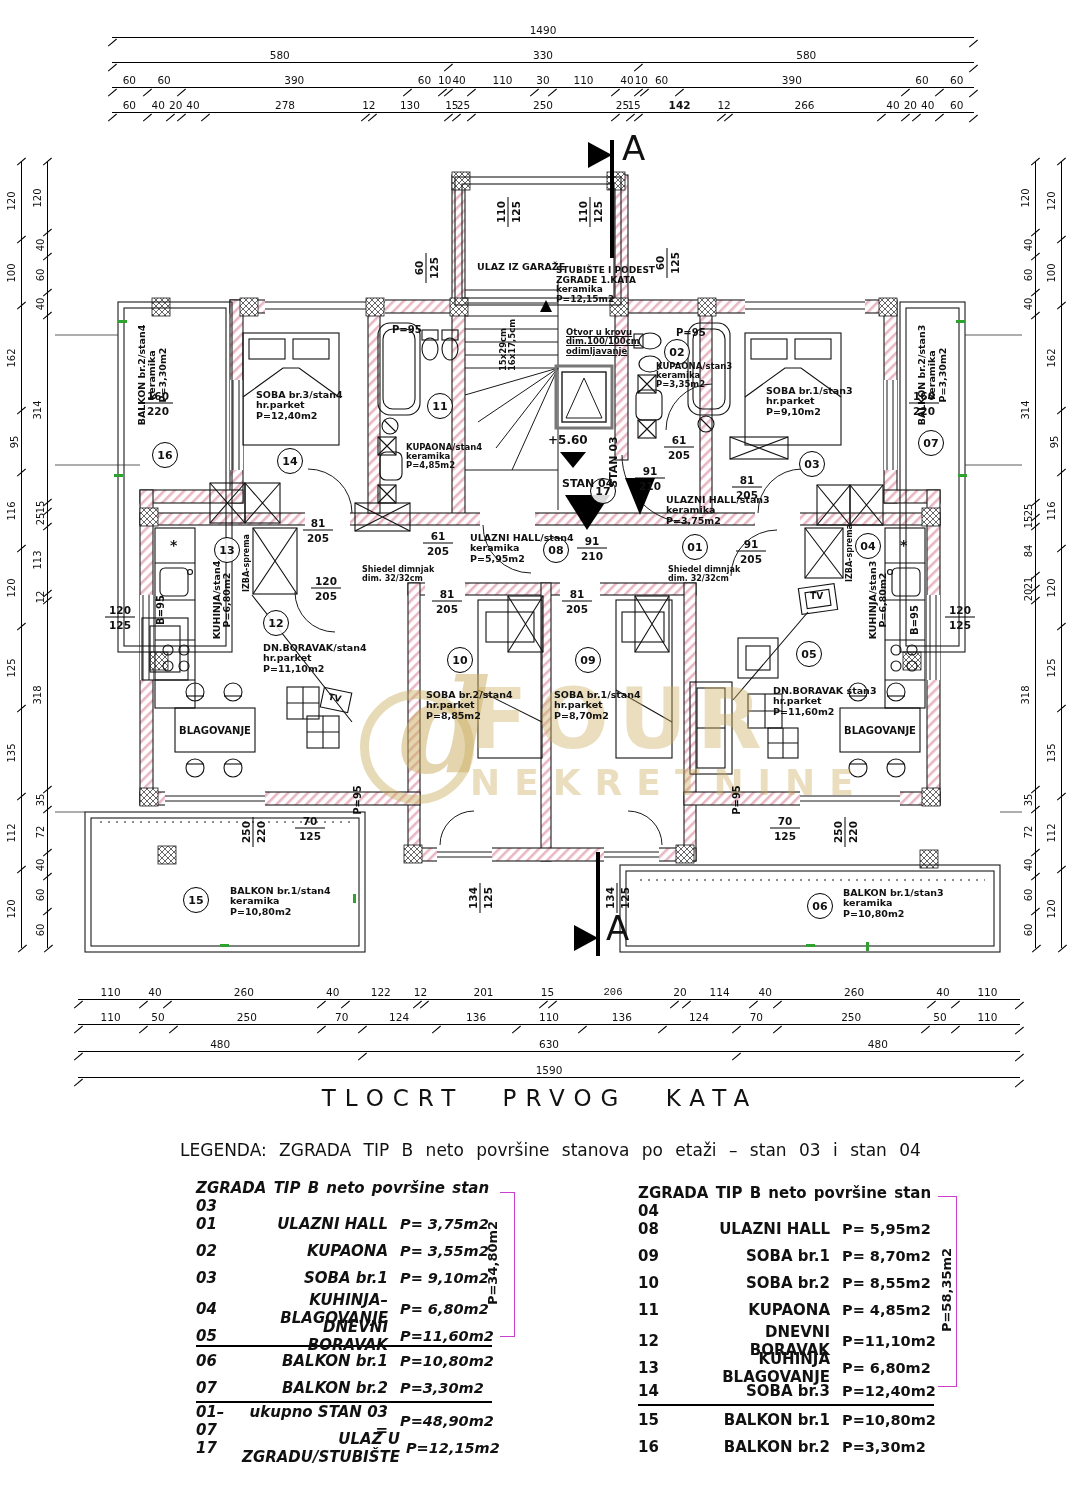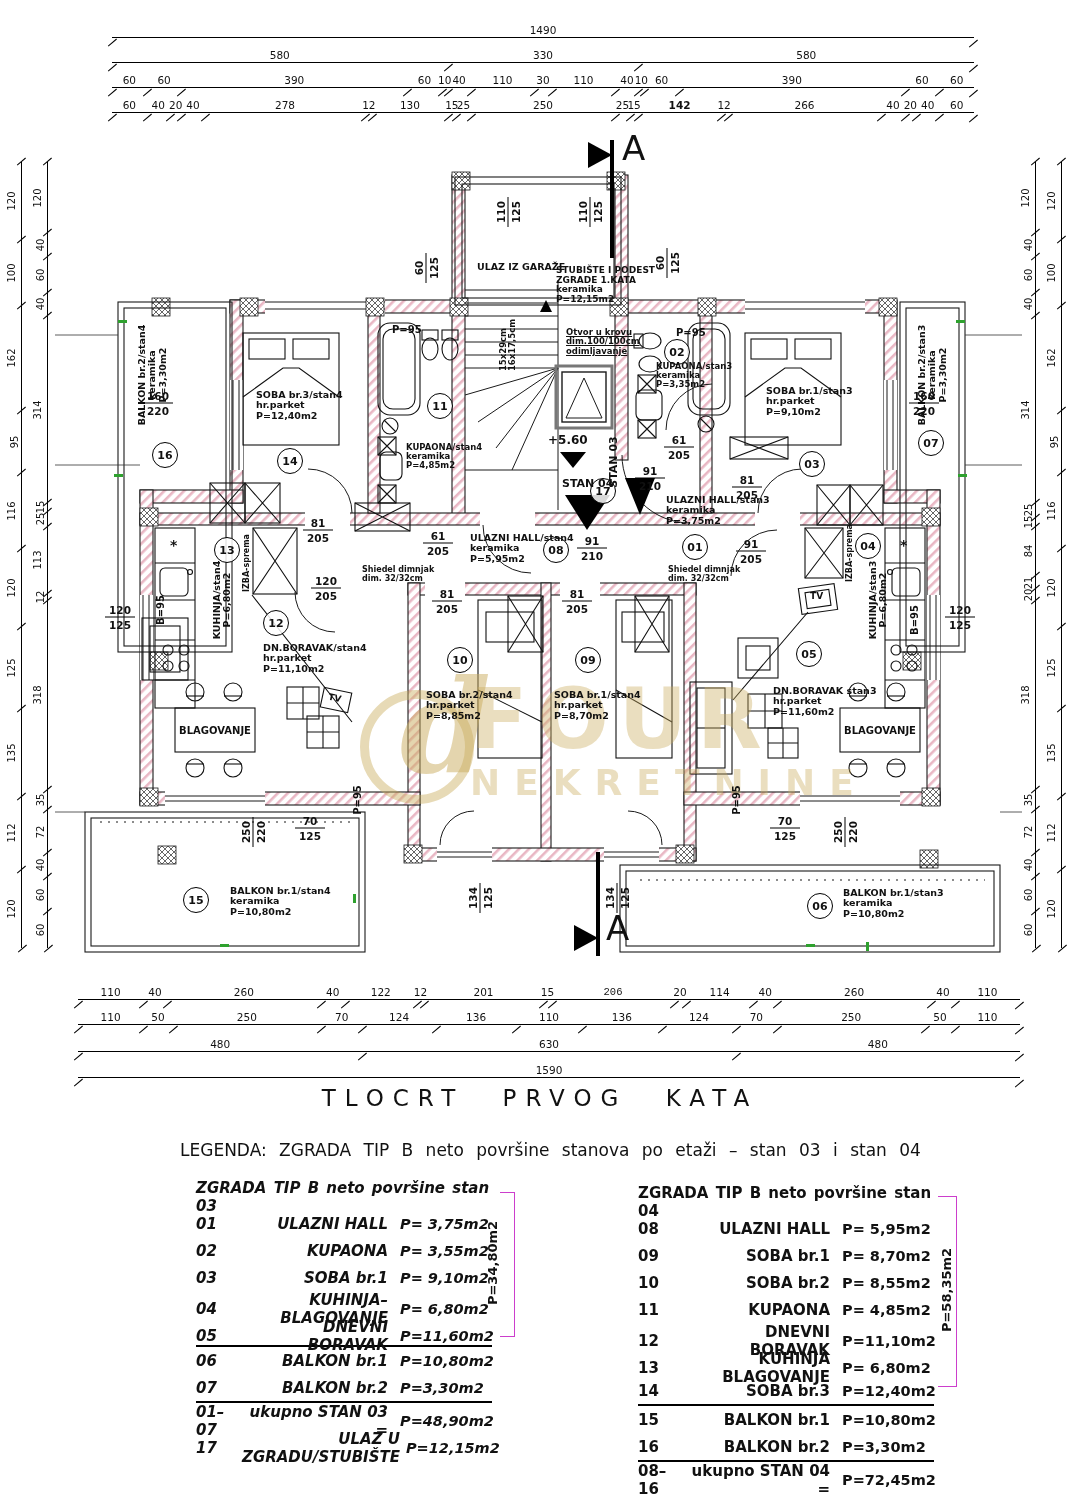--- a/index.html
+++ b/index.html
@@ -1033,22 +1033,17 @@
     <div class="trow sep">
         <span class="c1">15</span>
         <span class="c2">BALKON br.1</span>
         <span class="c3">P=10,80m2</span>
       </div>
     <div class="trow">
         <span class="c1">16</span>
         <span class="c2">BALKON br.2</span>
         <span class="c3">P=3,30m2</span>
       </div>
-    <div class="trow sep">
-        <span class="c1">08–16</span>
-        <span class="c2">ukupno STAN 04 =</span>
-        <span class="c3">P=72,45m2</span>
-      </div>
   </div>
   <div class="bracket" style="left:938px;top:1196px;width:18px;height:189px;"></div>
   <div class="bracket-label" style="left:946px;top:1290px;">P=58,35m2</div>
 
 </div>
 
 </body></html>

